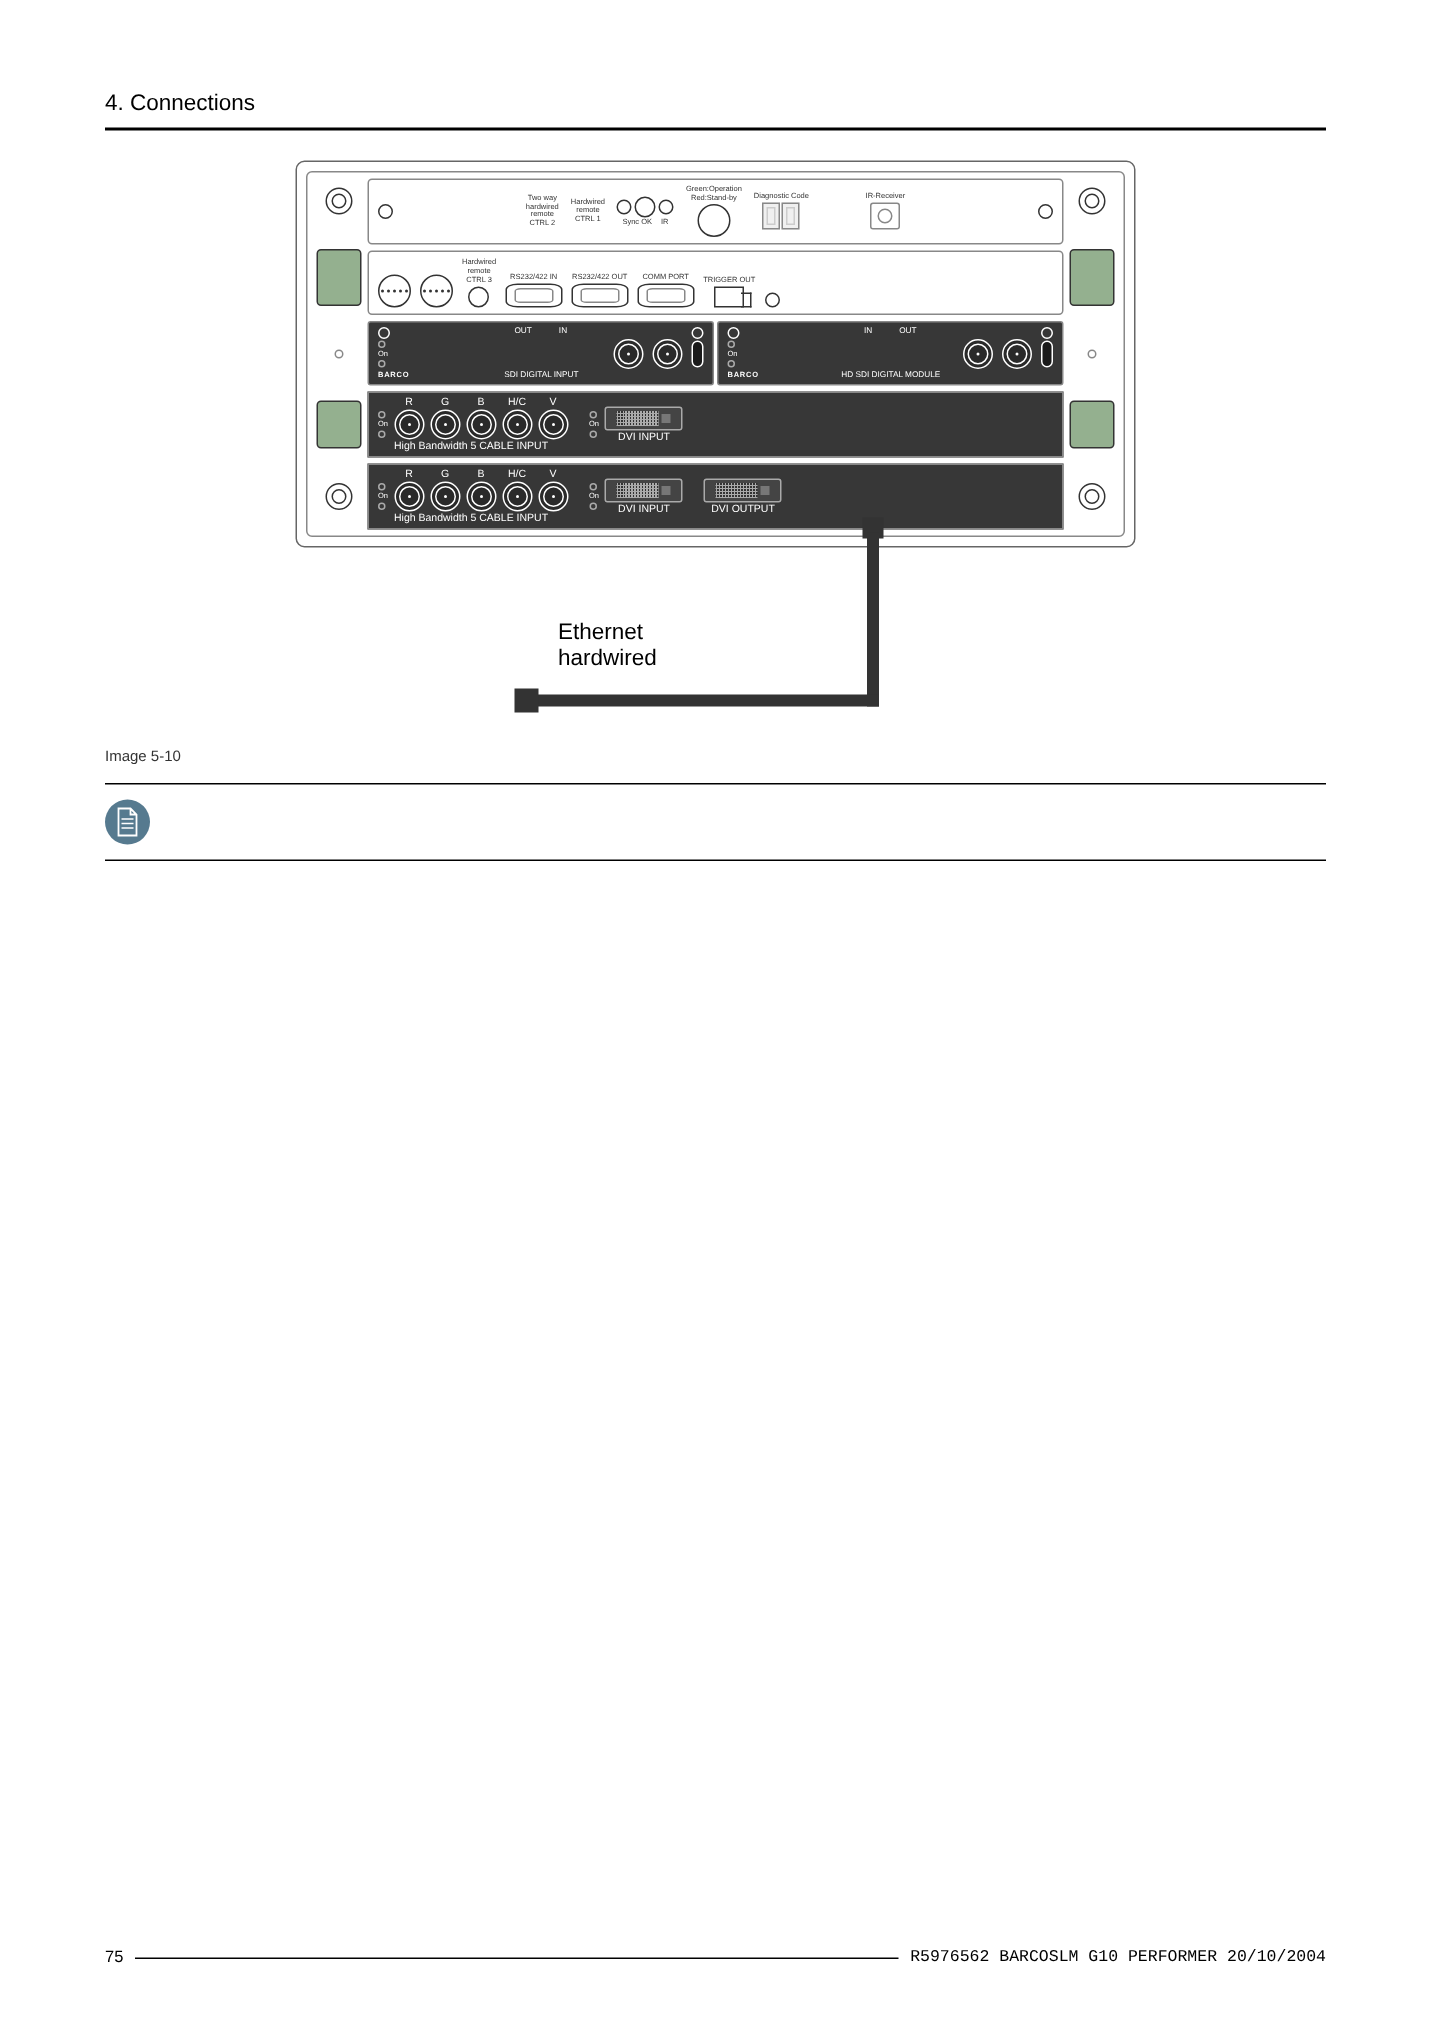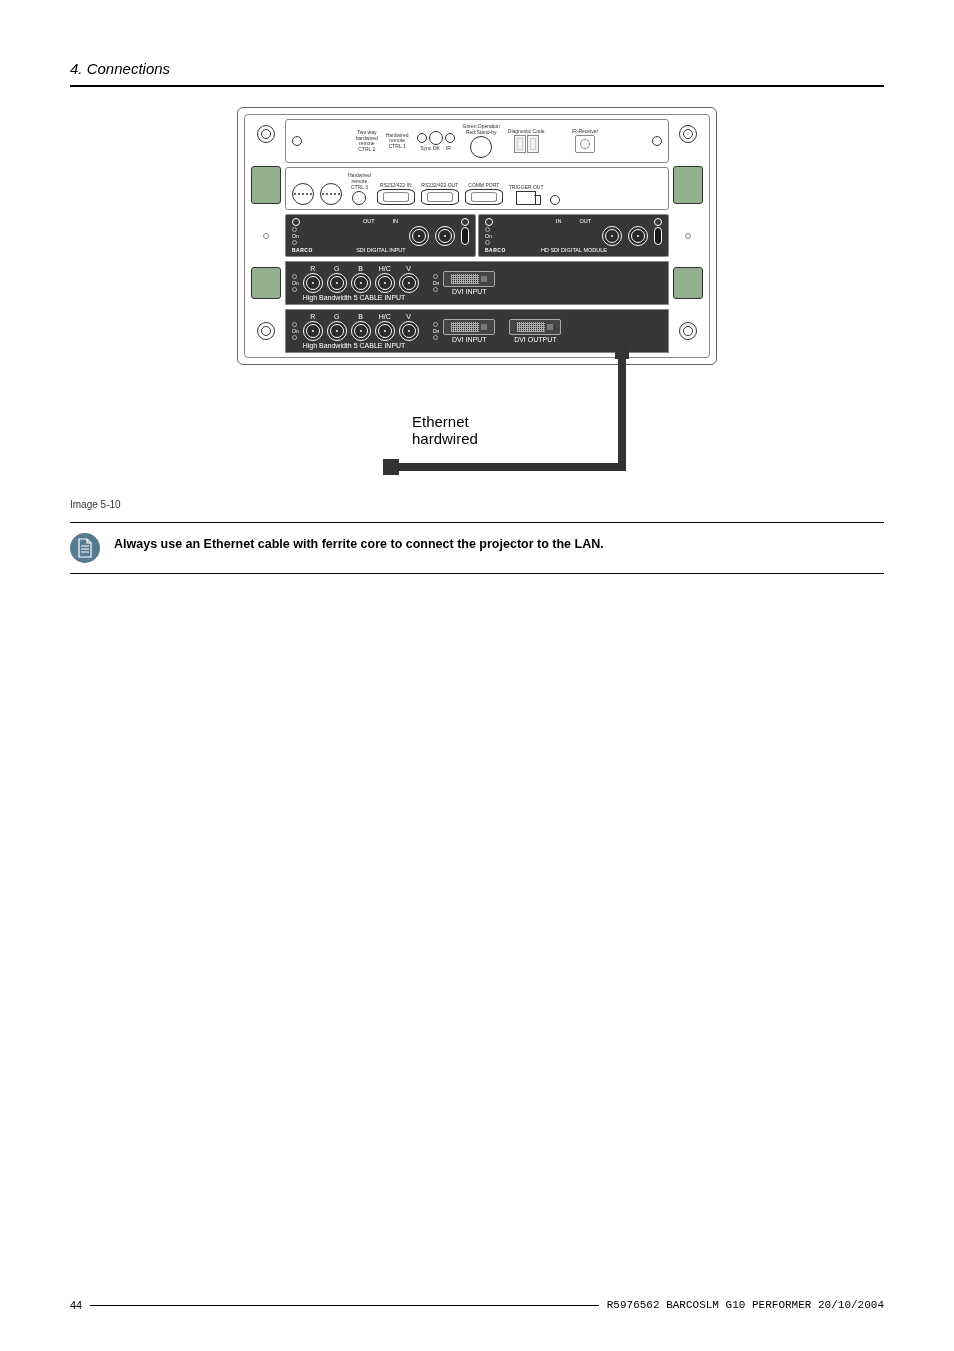--- a/index.html
+++ b/index.html
@@ -9,33 +9,32 @@
     }
     body {
       font-family: Arial, Helvetica, sans-serif;
       background: #fff;
       width: 954px;
       height: 1351px;
       position: relative;
       padding: 60px 70px 40px 70px;
     }
     .section-title {
-      font-style: italic;
       font-size: 15px;
       font-weight: normal;
       margin-bottom: 8px;
     }
     .hr-top {
       border: none;
       border-top: 2px solid #000;
       margin-bottom: 20px;
     }
     .diagram-container {
       margin: 0 auto;
-      width: 480px;
+      width: 560px;
       position: relative;
     }
     
     .panel {
       border: 1.5px solid #666;
       background: #fff;
       border-radius: 6px;
       padding: 6px;
     }
     .panel-inner {
@@ -818,21 +817,20 @@
 <hr class="hr-mid">
 <div class="note-row">
   <div class="note-icon">
     <svg viewBox="0 0 16 20">
       <path d="M2 1 h8 l4 4 v14 h-12 z M10 1 v4 h4" fill="none" stroke="#fff" stroke-width="1.2"></path>
       <line x1="4" y1="8" x2="12" y2="8" stroke="#fff" stroke-width="1"></line>
       <line x1="4" y1="11" x2="12" y2="11" stroke="#fff" stroke-width="1"></line>
       <line x1="4" y1="14" x2="12" y2="14" stroke="#fff" stroke-width="1"></line>
     </svg>
   </div>
-  <div class="note-text">Always use an Ethernet cable with ferrite core to connect the projector to the LAN.</div>
 </div>
 <hr class="hr-bottom">
 
 <div class="footer">
-  <span class="footer-page">44</span>
+  <span class="footer-page">75</span>
   <div class="footer-line"></div>
   <span class="footer-doc">R5976562   BARCOSLM G10 PERFORMER   20/10/2004</span>
 </div>
 
 </body></html>

